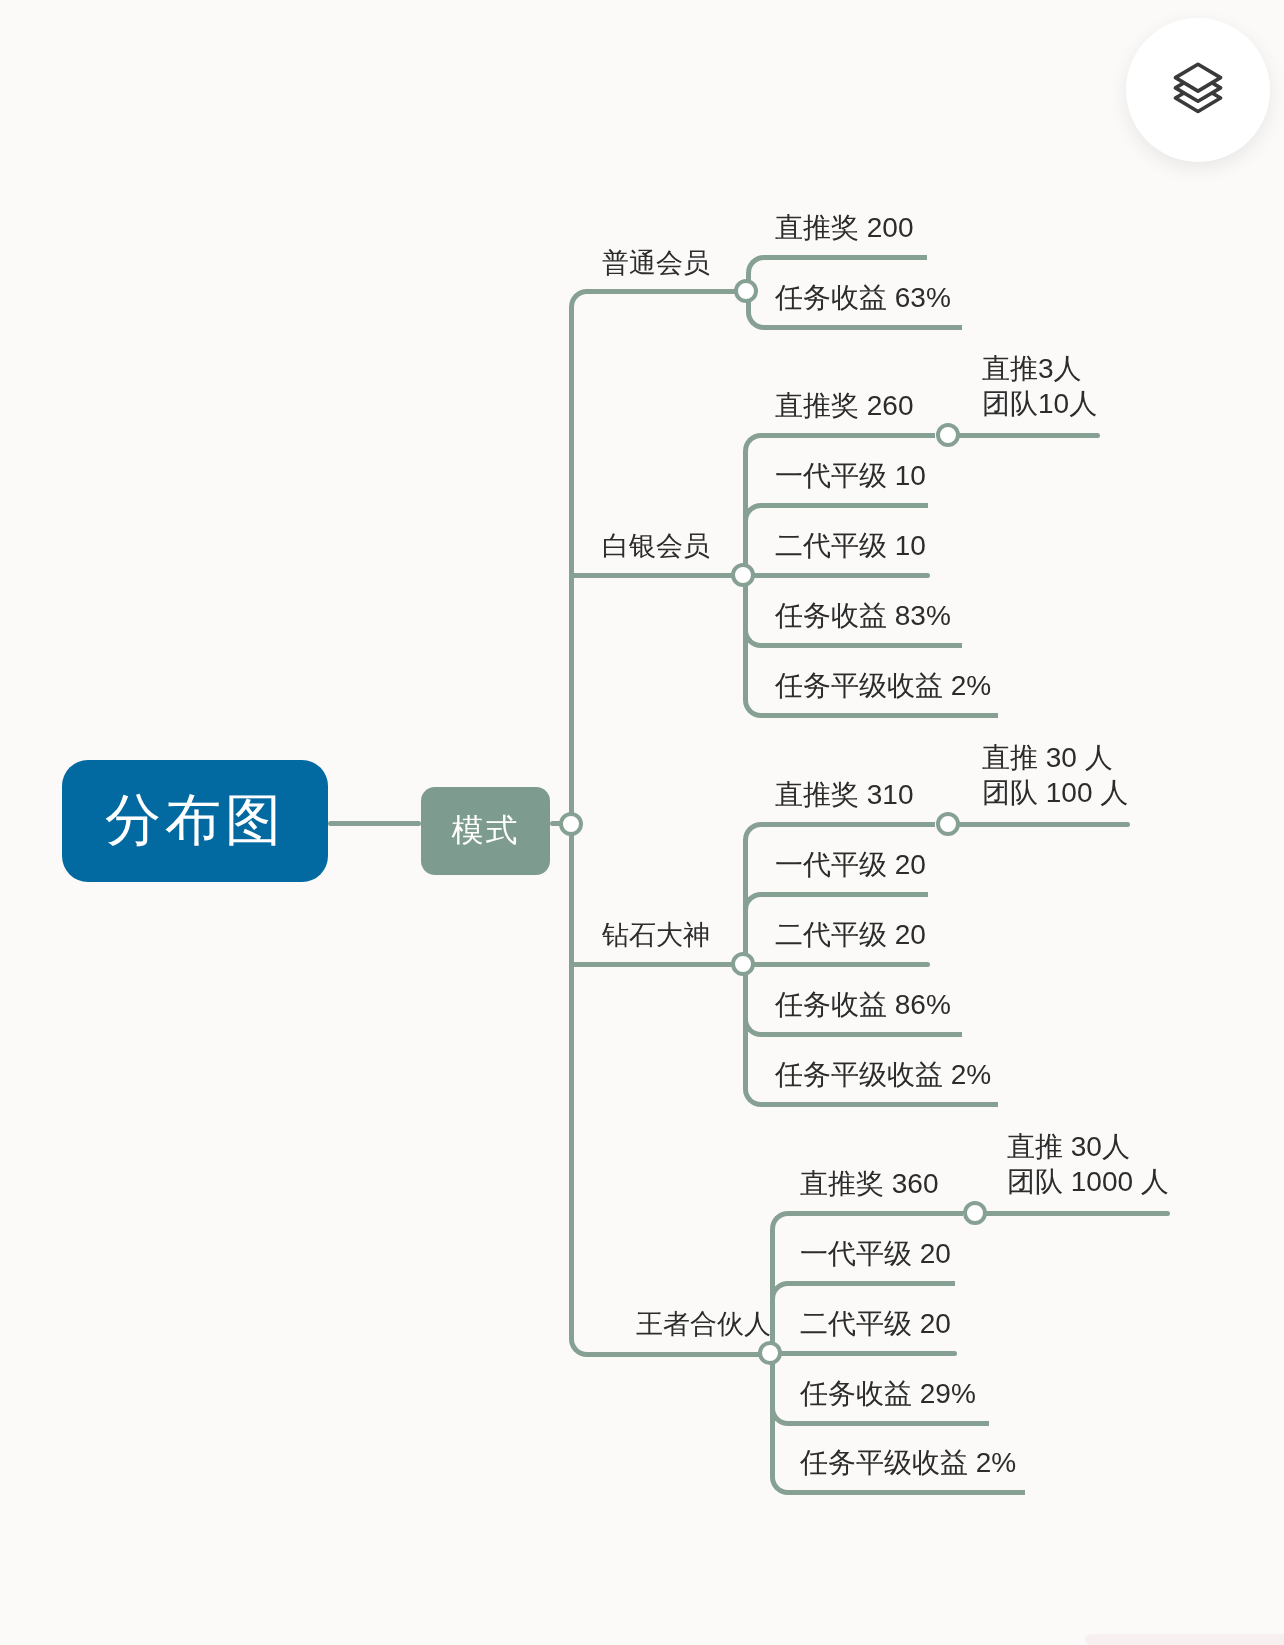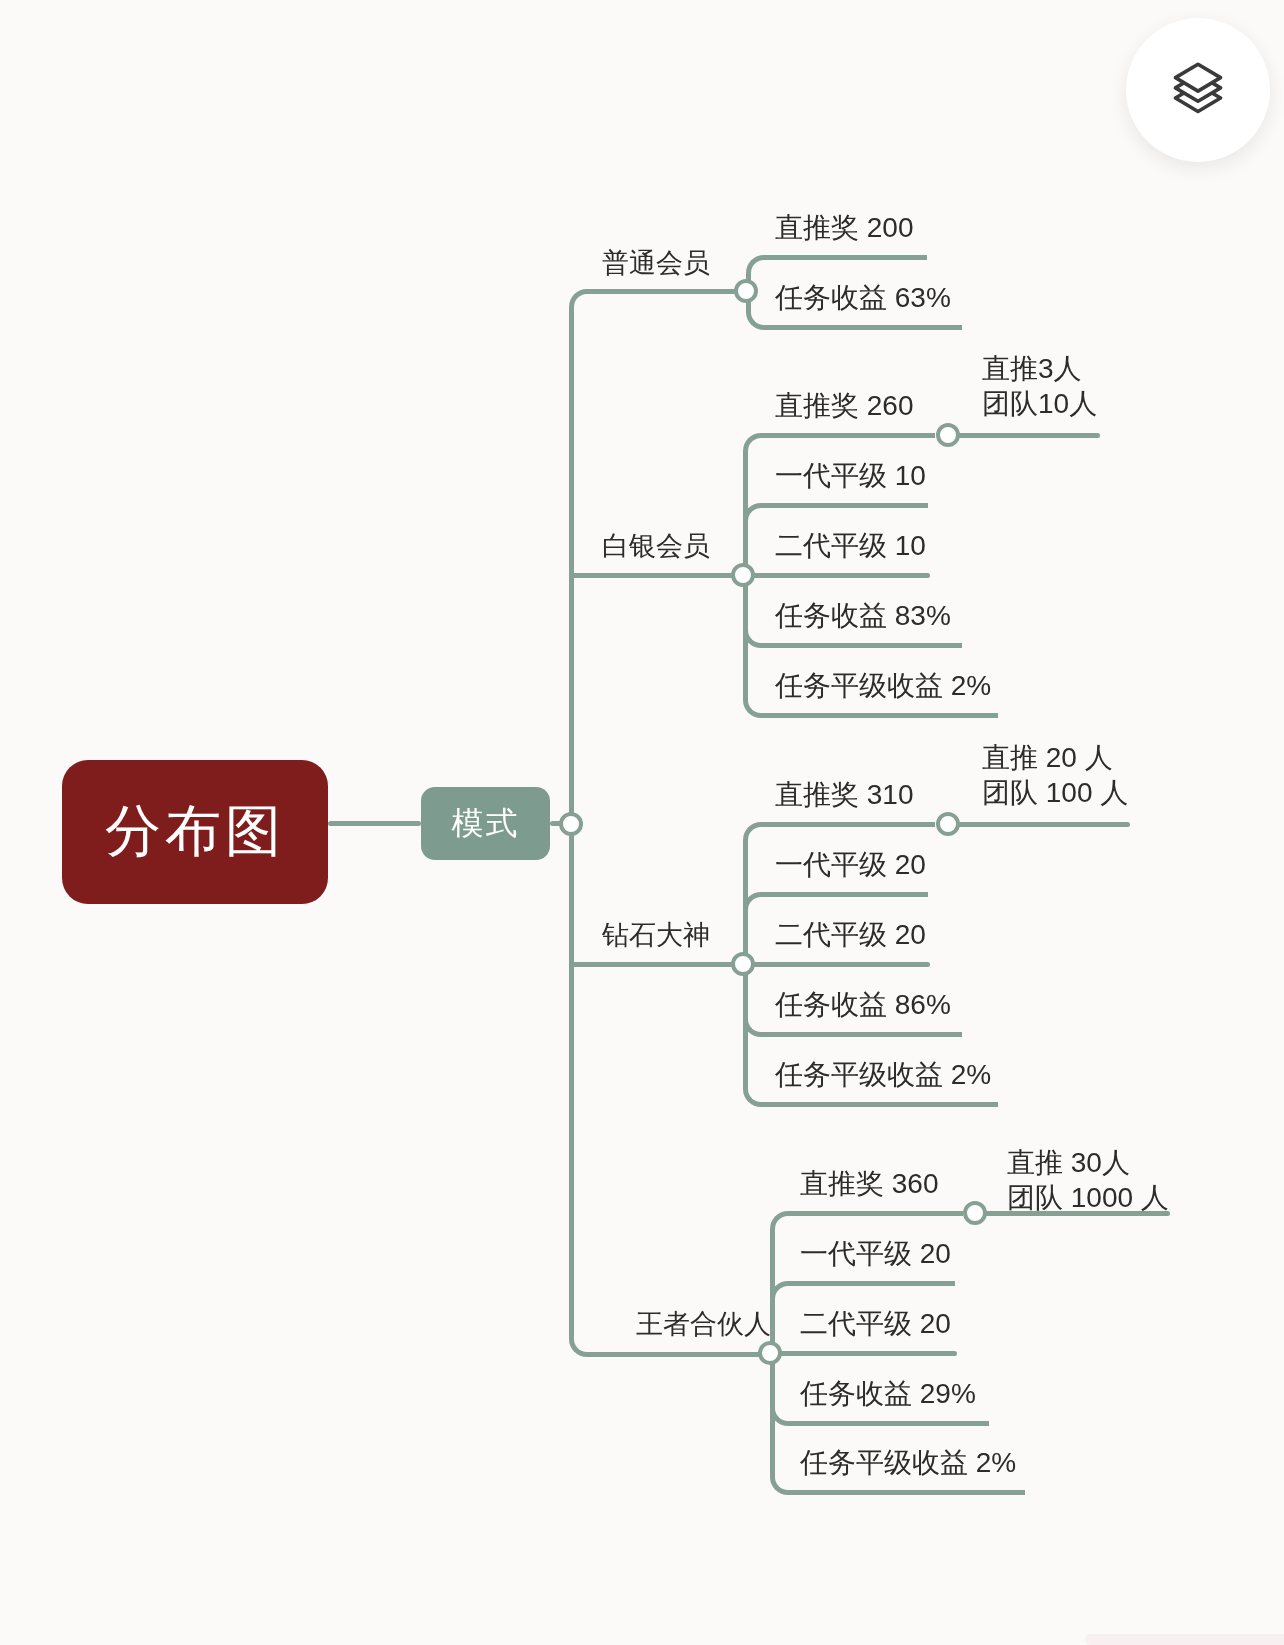--- a/index.html
+++ b/index.html
@@ -22,25 +22,25 @@
   
   .dot{position:absolute;width:24px;height:24px;box-sizing:border-box;
        border:4px solid #86a094;border-radius:50%;background:#ffffff;}
   
   .lbl{position:absolute;height:34px;line-height:34px;font-size:28px;
        color:#2c2c2c;font-weight:500;white-space:nowrap;}
   .blbl{font-size:27px;}
   .mlbl{position:absolute;font-size:28px;line-height:35px;color:#2c2c2c;
         font-weight:500;white-space:nowrap;}
   
-  .root-node{position:absolute;left:62px;top:760px;width:266px;height:144px;
-       background:#7f1d1d;border-radius:26px;display:flex;align-items:center;
+  .root-node{position:absolute;left:62px;top:760px;width:266px;height:122px;
+       background:#0369a1;border-radius:26px;display:flex;align-items:center;
        justify-content:center;color:#ffffff;font-size:56px;font-weight:500;
        letter-spacing:4px;}
-  .mode-node{position:absolute;left:421px;top:787px;width:129px;height:73px;
+  .mode-node{position:absolute;left:421px;top:787px;width:129px;height:88px;
        background:#7d9b8e;border-radius:14px;display:flex;align-items:center;
        justify-content:center;color:#ffffff;font-size:32px;font-weight:500;
        letter-spacing:2px;}
   
   .fab{position:absolute;left:1126px;top:18px;width:144px;height:144px;
        border-radius:50%;background:#ffffff;display:flex;align-items:center;
        justify-content:center;box-shadow:0 6px 20px rgba(0,0,0,0.08);
        border:none;cursor:pointer;}
   
   .wm{position:absolute;left:1085px;top:1634px;width:199px;height:11px;
@@ -92,39 +92,39 @@
   <div class="hline" style="left:948px;top:822px;width:182px;"></div>
   <div class="dot" style="left:731px;top:952px;"></div>
   <div class="dot" style="left:936px;top:812px;"></div>
   <div class="lbl blbl" style="left:602px;top:918px;">钻石大神</div>
   <div class="lbl" style="left:775px;top:778px;">直推奖 310</div>
   <div class="lbl" style="left:775px;top:848px;">一代平级 20</div>
   <div class="lbl" style="left:775px;top:918px;">二代平级 20</div>
   <div class="lbl" style="left:775px;top:988px;">任务收益 86%</div>
   <div class="lbl" style="left:775px;top:1058px;">任务平级收益 2%</div>
   <div class="mlbl" style="left:982px;top:740px;">
-    <span style="display:block;">直推 20 人</span>
+    <span style="display:block;">直推 30 人</span>
     <span style="display:block;">团队 100 人</span>
   </div>
 
   <div class="et" style="left:770px;top:1211px;width:193px;height:145px;"></div>
   <div class="et" style="left:770px;top:1281px;width:185px;height:75px;"></div>
   <div class="hline" style="left:770px;top:1351px;width:187px;"></div>
   <div class="eb" style="left:770px;top:1353px;width:219px;height:73px;"></div>
   <div class="eb" style="left:770px;top:1353px;width:255px;height:142px;"></div>
   <div class="hline" style="left:975px;top:1211px;width:195px;"></div>
   <div class="dot" style="left:758px;top:1341px;"></div>
   <div class="dot" style="left:963px;top:1201px;"></div>
   <div class="lbl blbl" style="left:636px;top:1307px;">王者合伙人</div>
   <div class="lbl" style="left:800px;top:1167px;">直推奖 360</div>
   <div class="lbl" style="left:800px;top:1237px;">一代平级 20</div>
   <div class="lbl" style="left:800px;top:1307px;">二代平级 20</div>
   <div class="lbl" style="left:800px;top:1377px;">任务收益 29%</div>
   <div class="lbl" style="left:800px;top:1446px;">任务平级收益 2%</div>
-  <div class="mlbl" style="left:1007px;top:1129px;margin-top:16px;">
+  <div class="mlbl" style="left:1007px;top:1129px;">
     <span style="display:block;">直推 30人</span>
     <span style="display:block;">团队 1000 人</span>
   </div>
 
   <div class="root-node">
     <span>分布图</span>
   </div>
   <div class="mode-node">
     <span>模式</span>
   </div>

